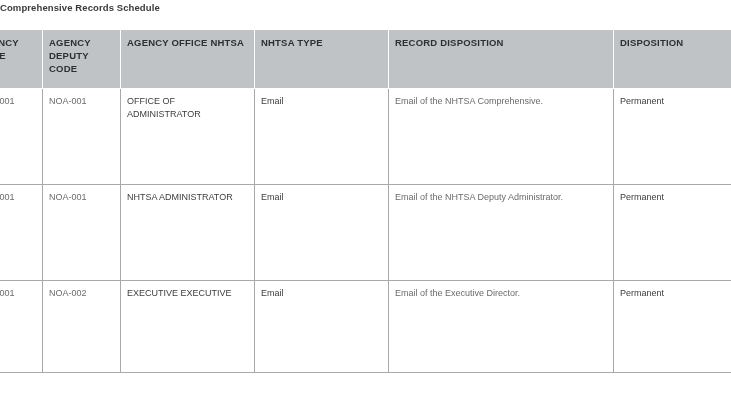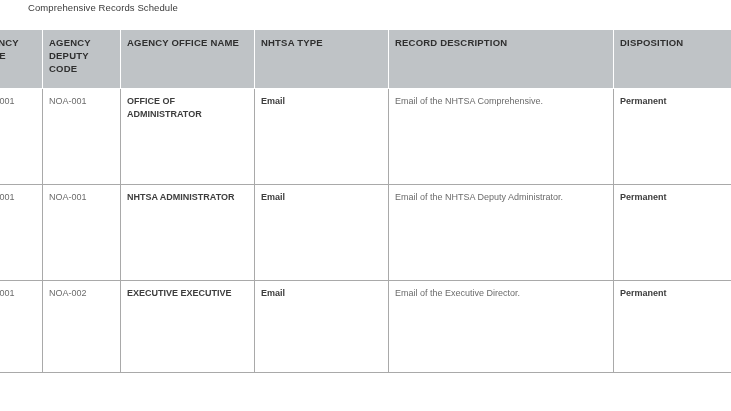--- a/index.html
+++ b/index.html
@@ -18,25 +18,24 @@
     position: relative;
     width: 731px;
     height: 411px;
     box-sizing: border-box;
   }
   .doc-title {
     position: absolute;
     left: 0px;
     top: 2px;
     font-size: 9.5px;
-    font-weight: normal;
+    font-weight: bold;
     color: #3a3a3a;
     letter-spacing: 0.1px;
     white-space: nowrap;
-    margin-left: 28px;
   }
   table.schedule {
     position: absolute;
     left: -30px;
     top: 30px;
     width: 761px;
     border-collapse: collapse;
     table-layout: fixed;
     font-size: 9px;
   }
@@ -67,21 +66,21 @@
     border-style: solid;
     line-height: 13px;
   }
   tbody tr.data-row td {
     height: 96px;
   }
   tbody tr.data-row:last-child td {
     height: 92px;
   }
   .c-strong {
-    font-weight: bold;
+    font-weight: normal;
     color: #3d3d3d;
   }
   .c-normal {
     font-weight: normal;
     color: #6b6b6b;
   }
   
   col.col-name { width: 72px; }
   col.col-code { width: 78px; }
   col.col-office { width: 134px; }
@@ -102,23 +101,23 @@
       <col class="col-code">
       <col class="col-office">
       <col class="col-rectype">
       <col class="col-recdesc">
       <col class="col-disp">
     </colgroup>
     <thead>
       <tr>
         <th>AGENCY NAME</th>
         <th>AGENCY DEPUTY CODE</th>
-        <th>AGENCY OFFICE NAME</th>
+        <th>AGENCY OFFICE NHTSA</th>
         <th>NHTSA TYPE</th>
-        <th>RECORD DESCRIPTION</th>
+        <th>RECORD DISPOSITION</th>
         <th>DISPOSITION</th>
       </tr>
     </thead>
     <tbody>
       <tr class="data-row">
         <td class="c-normal">NOA-001</td>
         <td class="c-normal">NOA-001</td>
         <td class="c-strong">OFFICE OF ADMINISTRATOR</td>
         <td class="c-strong">Email</td>
         <td class="c-normal">Email of the NHTSA Comprehensive.</td>

